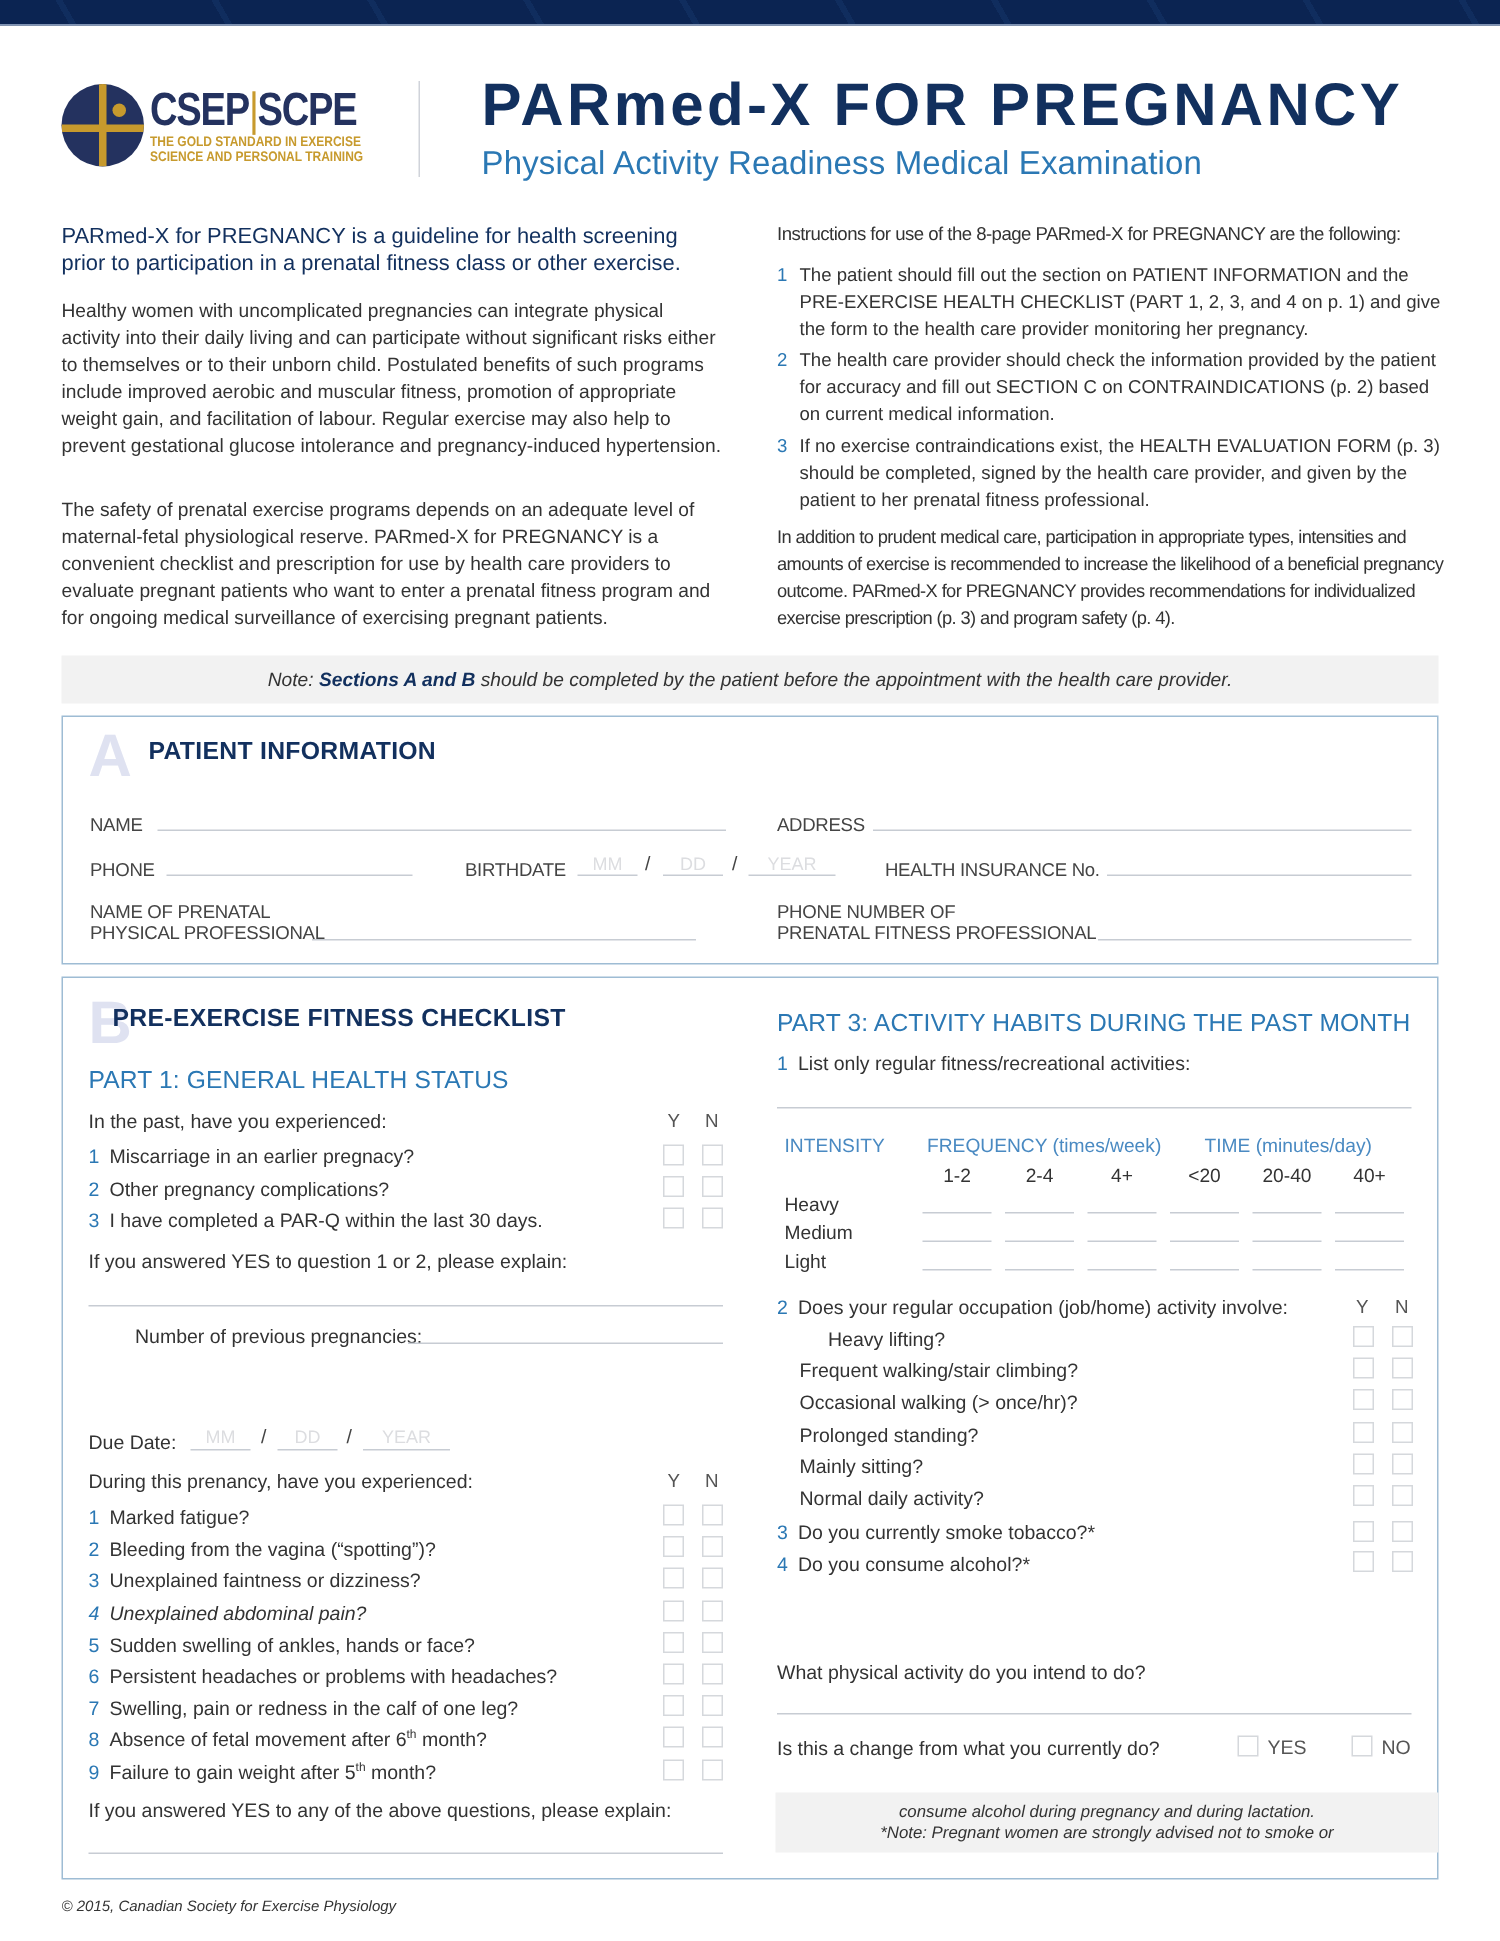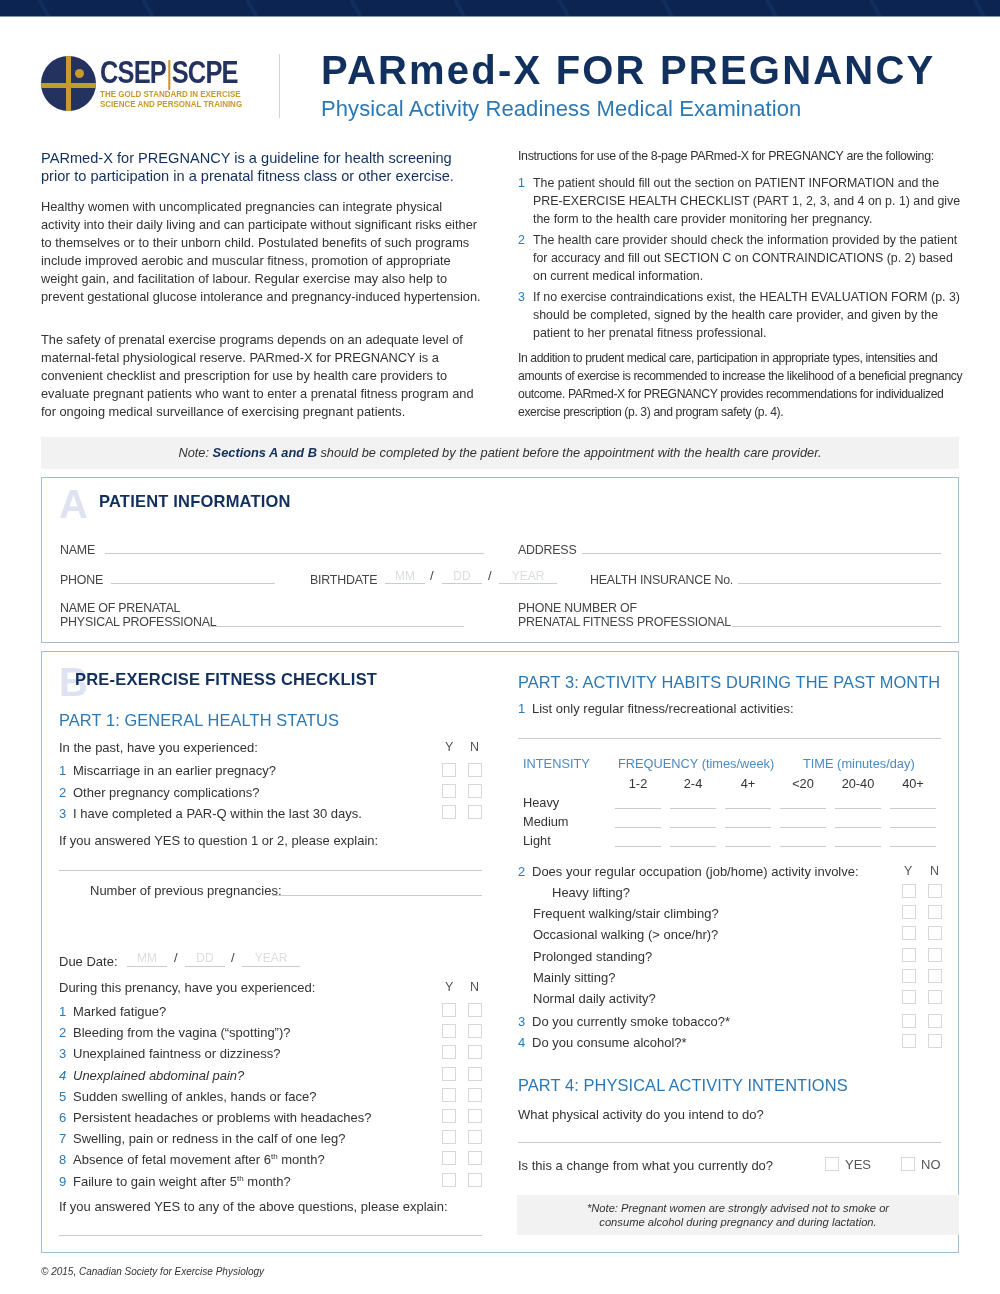--- a/index.html
+++ b/index.html
@@ -289,29 +289,28 @@
     </div>
 
   <div class="txt" style="left:476px; top:362px;"><span class="n">3</span><span>Do you currently smoke tobacco?*</span></div>
   <div class="cb" style="left:860px; top:362px;"></div>
   <div class="cb" style="left:886px; top:362px;"></div>
 
   <div class="txt" style="left:476px; top:383px;"><span class="n">4</span><span>Do you consume alcohol?*</span></div>
   <div class="cb" style="left:860px; top:382px;"></div>
   <div class="cb" style="left:886px; top:382px;"></div>
 
-  <div class="part" style="left:476px; top:424px;">PART 4: PHYSICAL ACTIVITY INTENTIONS</div>
   <div class="txt" style="left:476px; top:455px;">What physical activity do you intend to do?</div>
   <div class="line" style="left:476px; top:490px; width:423px;"></div>
 
   <div class="txt" style="left:476px; top:506px;">Is this a change from what you currently do?</div>
   <div class="cb" style="left:783px; top:505px;"></div>
   <div class="txt" style="left:803px; top:505px; color:#555;">YES</div>
   <div class="cb" style="left:859px; top:505px;"></div>
   <div class="txt" style="left:879px; top:505px; color:#555;">NO</div>
 </div>
 
 <div class="note2">
+  <div>consume alcohol during pregnancy and during lactation.</div>
   <div>*Note: Pregnant women are strongly advised not to smoke or</div>
-  <div>consume alcohol during pregnancy and during lactation.</div>
 </div>
 
 <div class="footer">© 2015, Canadian Society for Exercise Physiology</div>
 
 </body></html>

